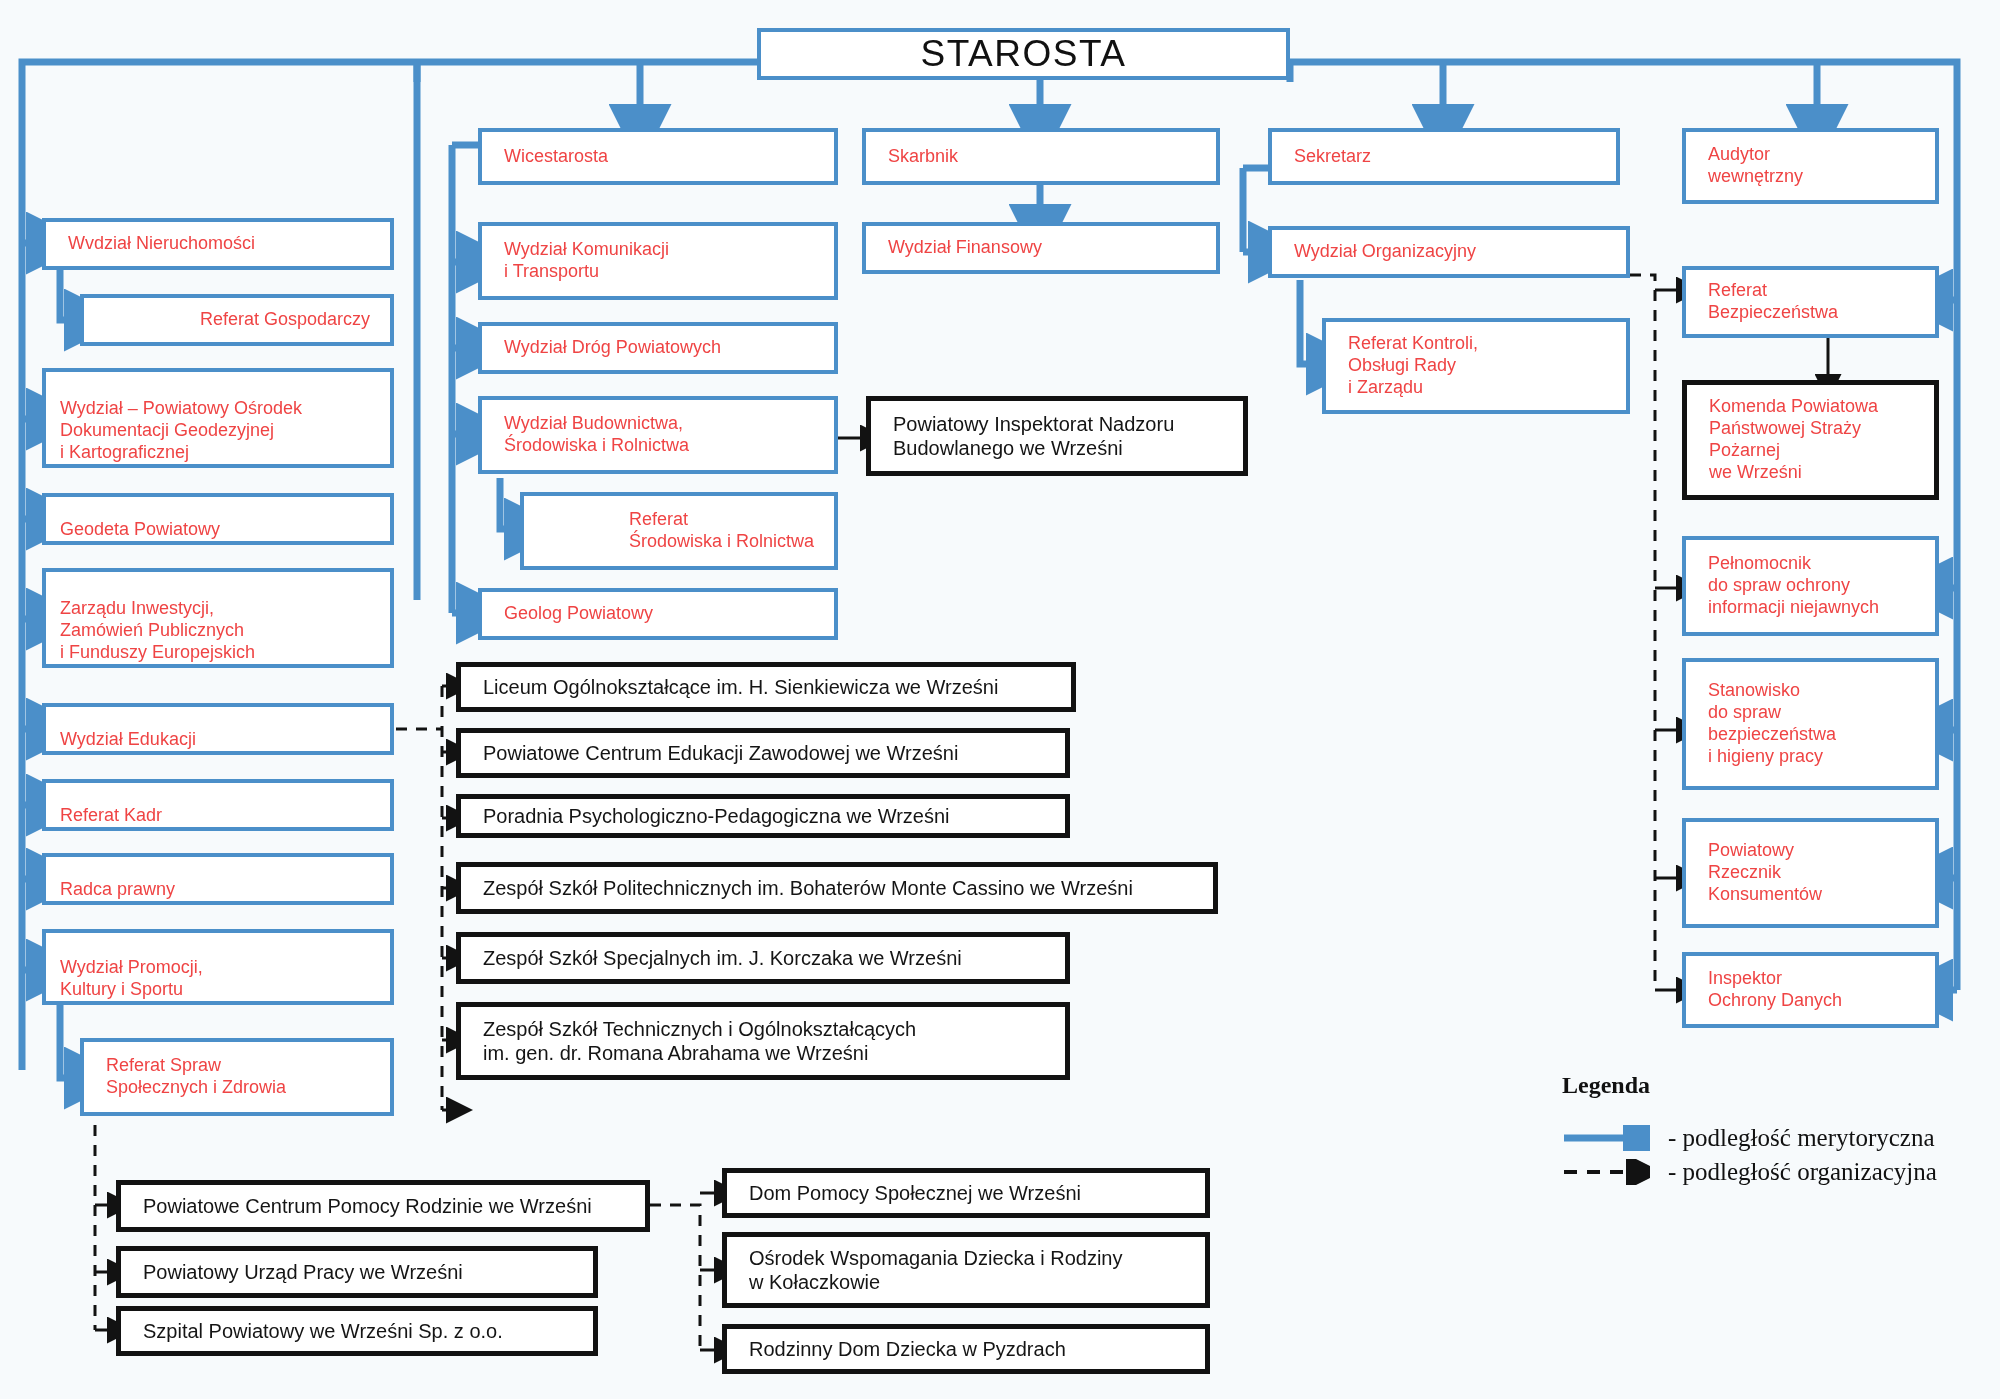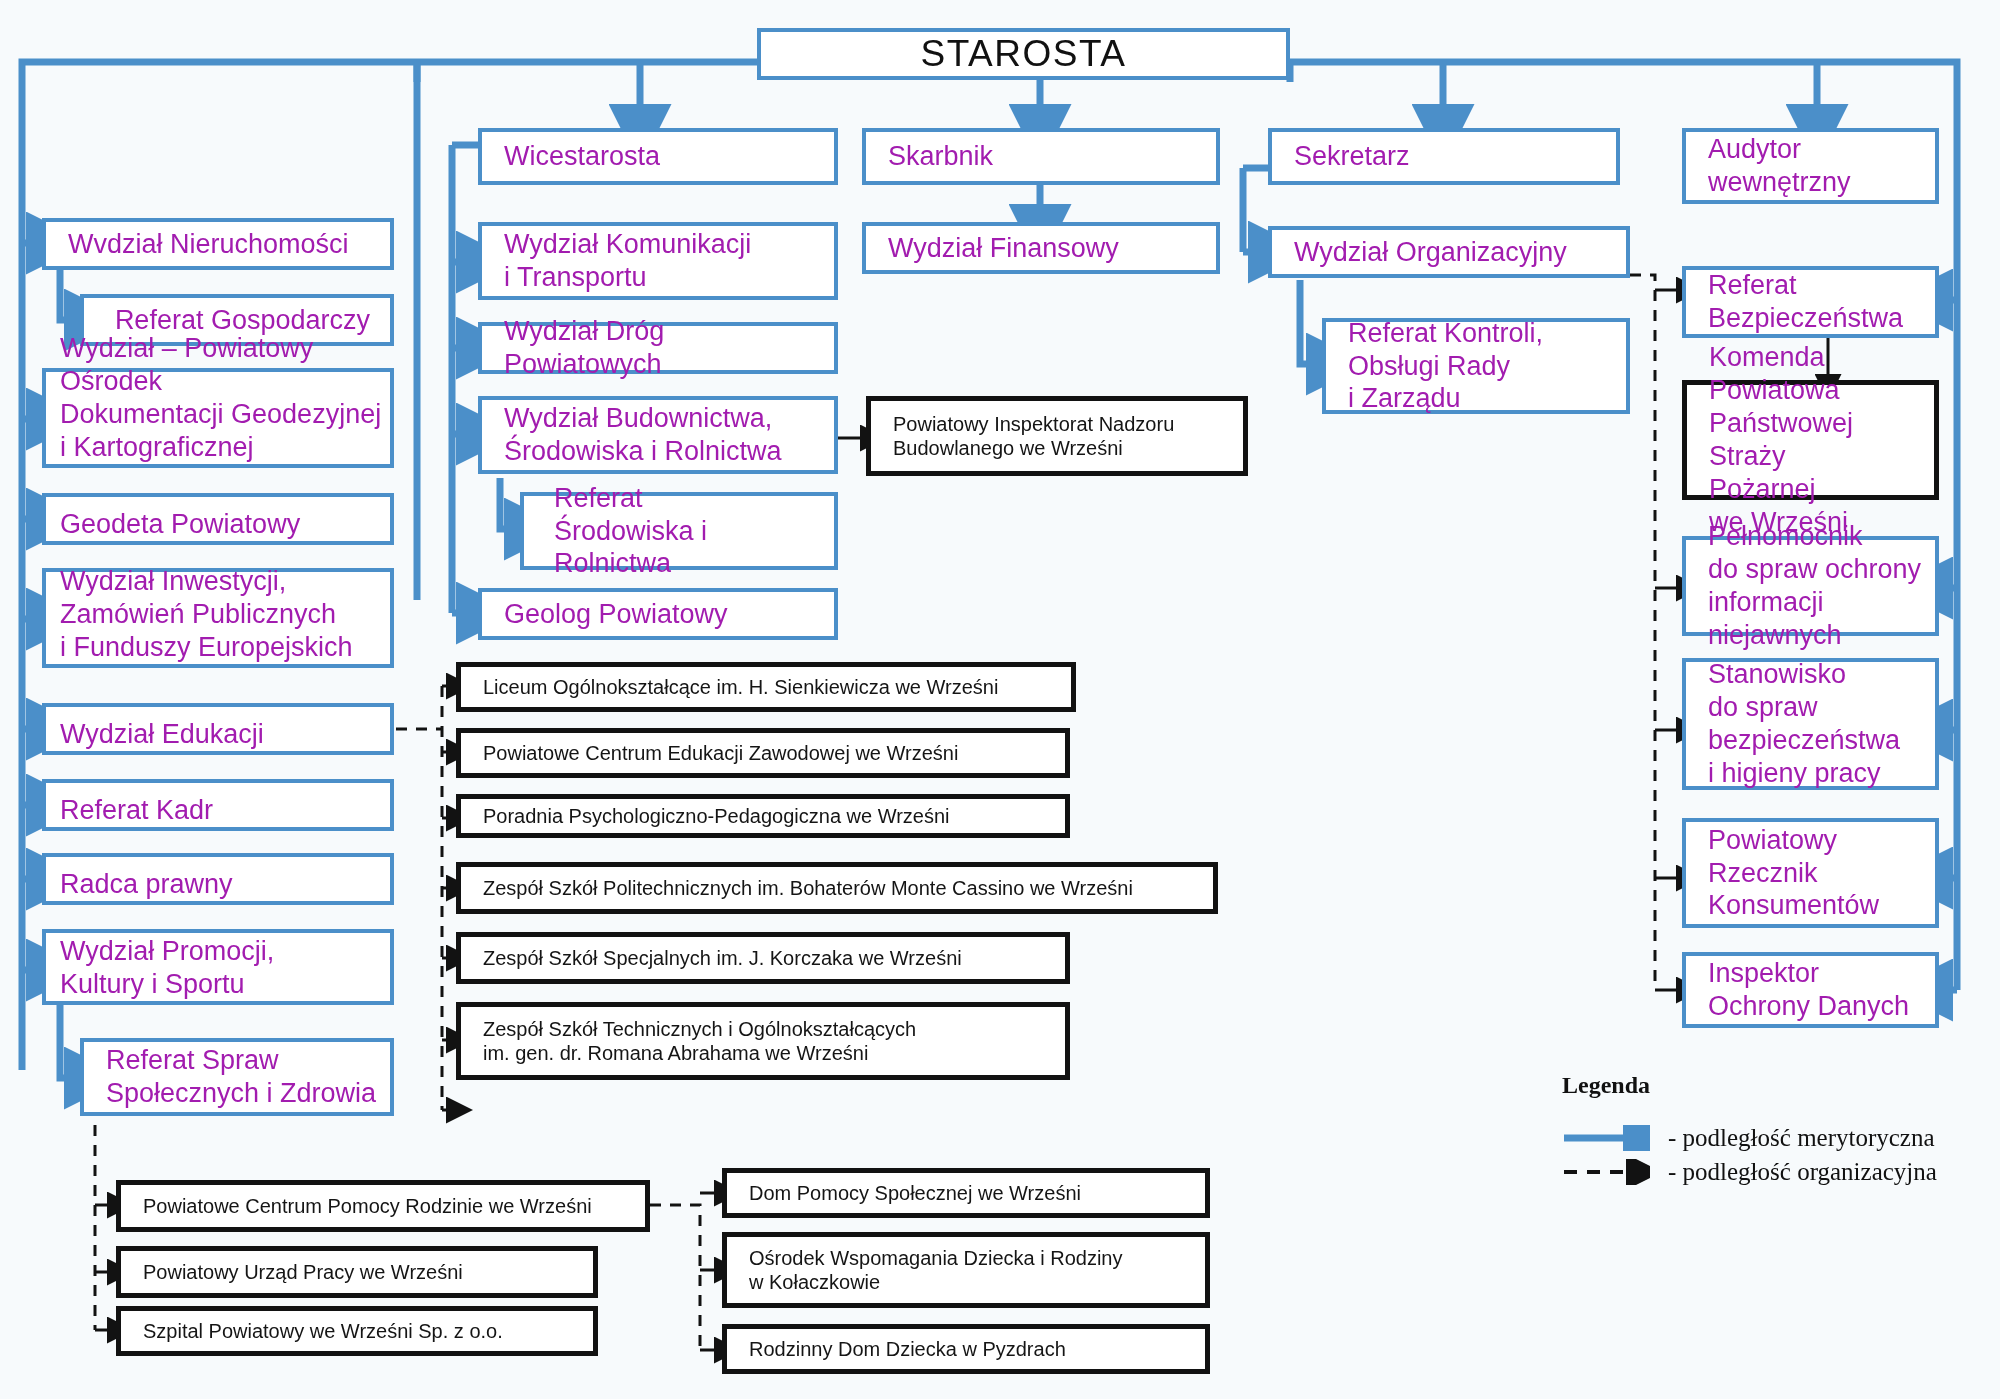--- a/index.html
+++ b/index.html
@@ -44,21 +44,21 @@
   .starosta {
     border: 4px solid #4b8fc9;
     justify-content: center;
   }
   .starosta .txt {
     font-size: 37px;
     letter-spacing: 1.5px;
     color: #111;
     text-align: center;
   }
-  .t20 { font-size: 27px; color: #a21caf; }
+  .t20 { font-size: 18px; color: #ef4444; }
   .t19 { font-size: 20px; color: #151515; }
   .pad14 { padding-left: 14px; padding-right: 8px; align-items: flex-end; }
   .pad22 { padding-left: 22px; padding-right: 8px; }
   .pad30 { padding-left: 30px; padding-right: 20px; justify-content: flex-end; }
 
   
   #legend {
     position: absolute;
     z-index: 4;
   }
@@ -256,21 +256,21 @@
   </div>
   <div class="node n-blue pad14" style="left:42px; top:368px; width:352px; height:100px;">
     <span class="txt t20">Wydział – Powiatowy  Ośrodek
 Dokumentacji Geodezyjnej
 i Kartograficznej</span>
   </div>
   <div class="node n-blue pad14" style="left:42px; top:493px; width:352px; height:52px;">
     <span class="txt t20">Geodeta Powiatowy</span>
   </div>
   <div class="node n-blue pad14" style="left:42px; top:568px; width:352px; height:100px;">
-    <span class="txt t20">Wydział Inwestycji,
+    <span class="txt t20">Zarządu Inwestycji,
 Zamówień Publicznych
 i Funduszy Europejskich</span>
   </div>
   <div class="node n-blue pad14" style="left:42px; top:703px; width:352px; height:52px;">
     <span class="txt t20">Wydział Edukacji</span>
   </div>
   <div class="node n-blue pad14" style="left:42px; top:779px; width:352px; height:52px;">
     <span class="txt t20">Referat Kadr</span>
   </div>
   <div class="node n-blue pad14" style="left:42px; top:853px; width:352px; height:52px;">

